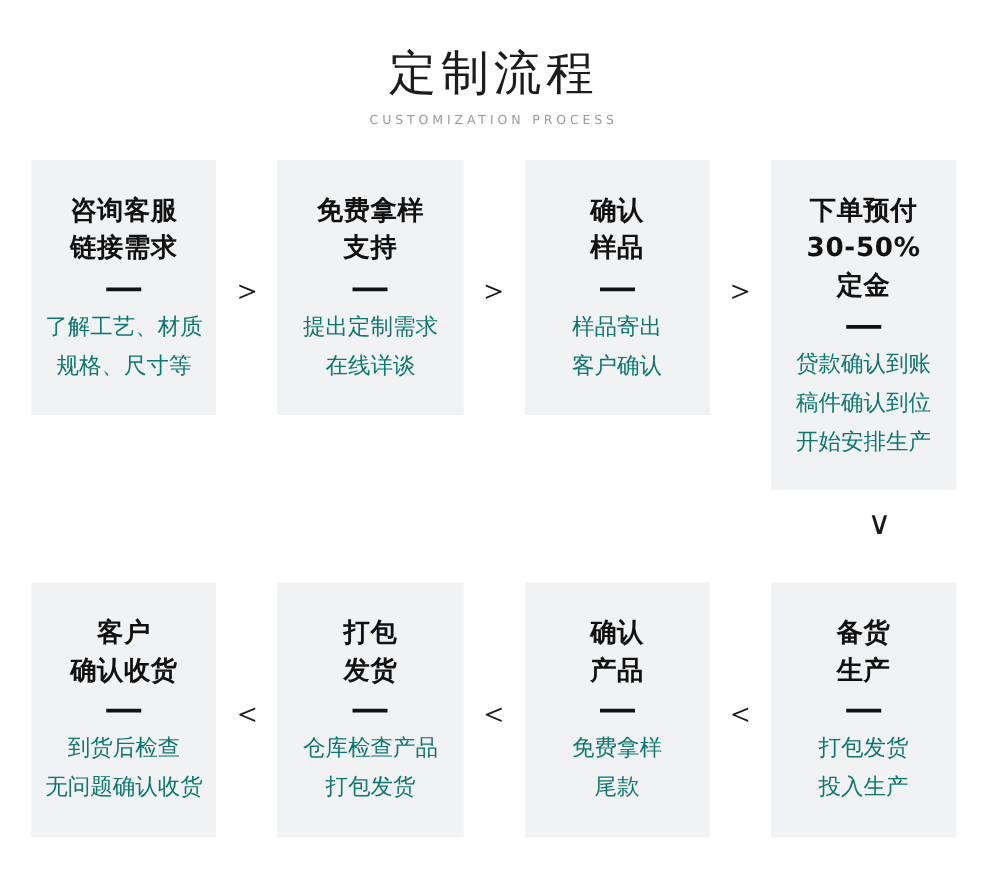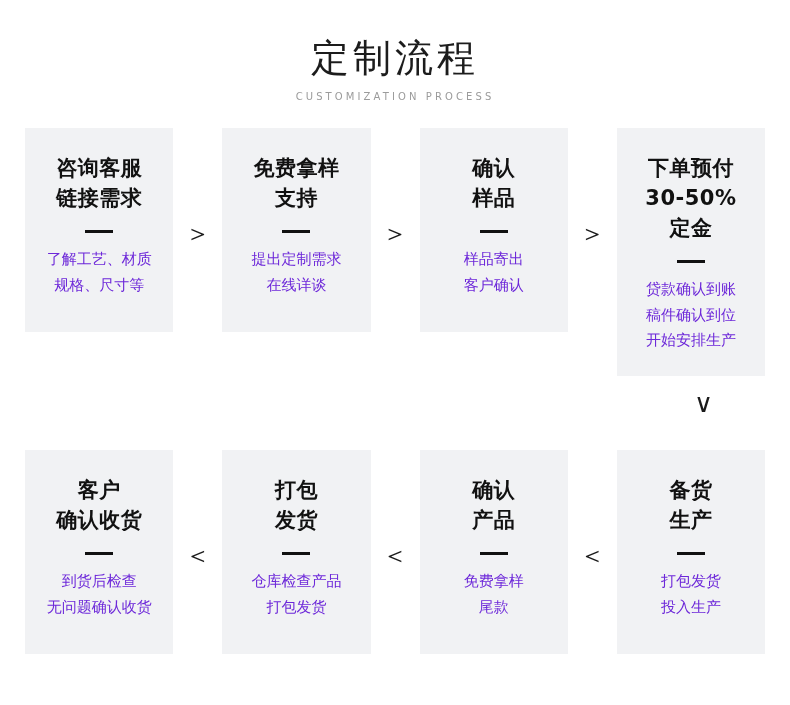--- a/index.html
+++ b/index.html
@@ -73,23 +73,23 @@
   .step-title .tline { display: block; white-space: nowrap; }
 
   .step-divider {
     width: 28px;
     height: 3px;
     background: #111111;
     margin: 16px auto 14px auto;
   }
 
   .step-desc {
-    font-size: 15px;
+    font-size: 18px;
     line-height: 1.72;
-    color: #6d28d9;
+    color: #0f766e;
     font-weight: 400;
   }
   .step-desc .dline { display: block; white-space: nowrap; }
 
   
   .arrow-h {
     width: 49px;
     flex: 0 0 49px;
     text-align: center;
     font-size: 26px;

